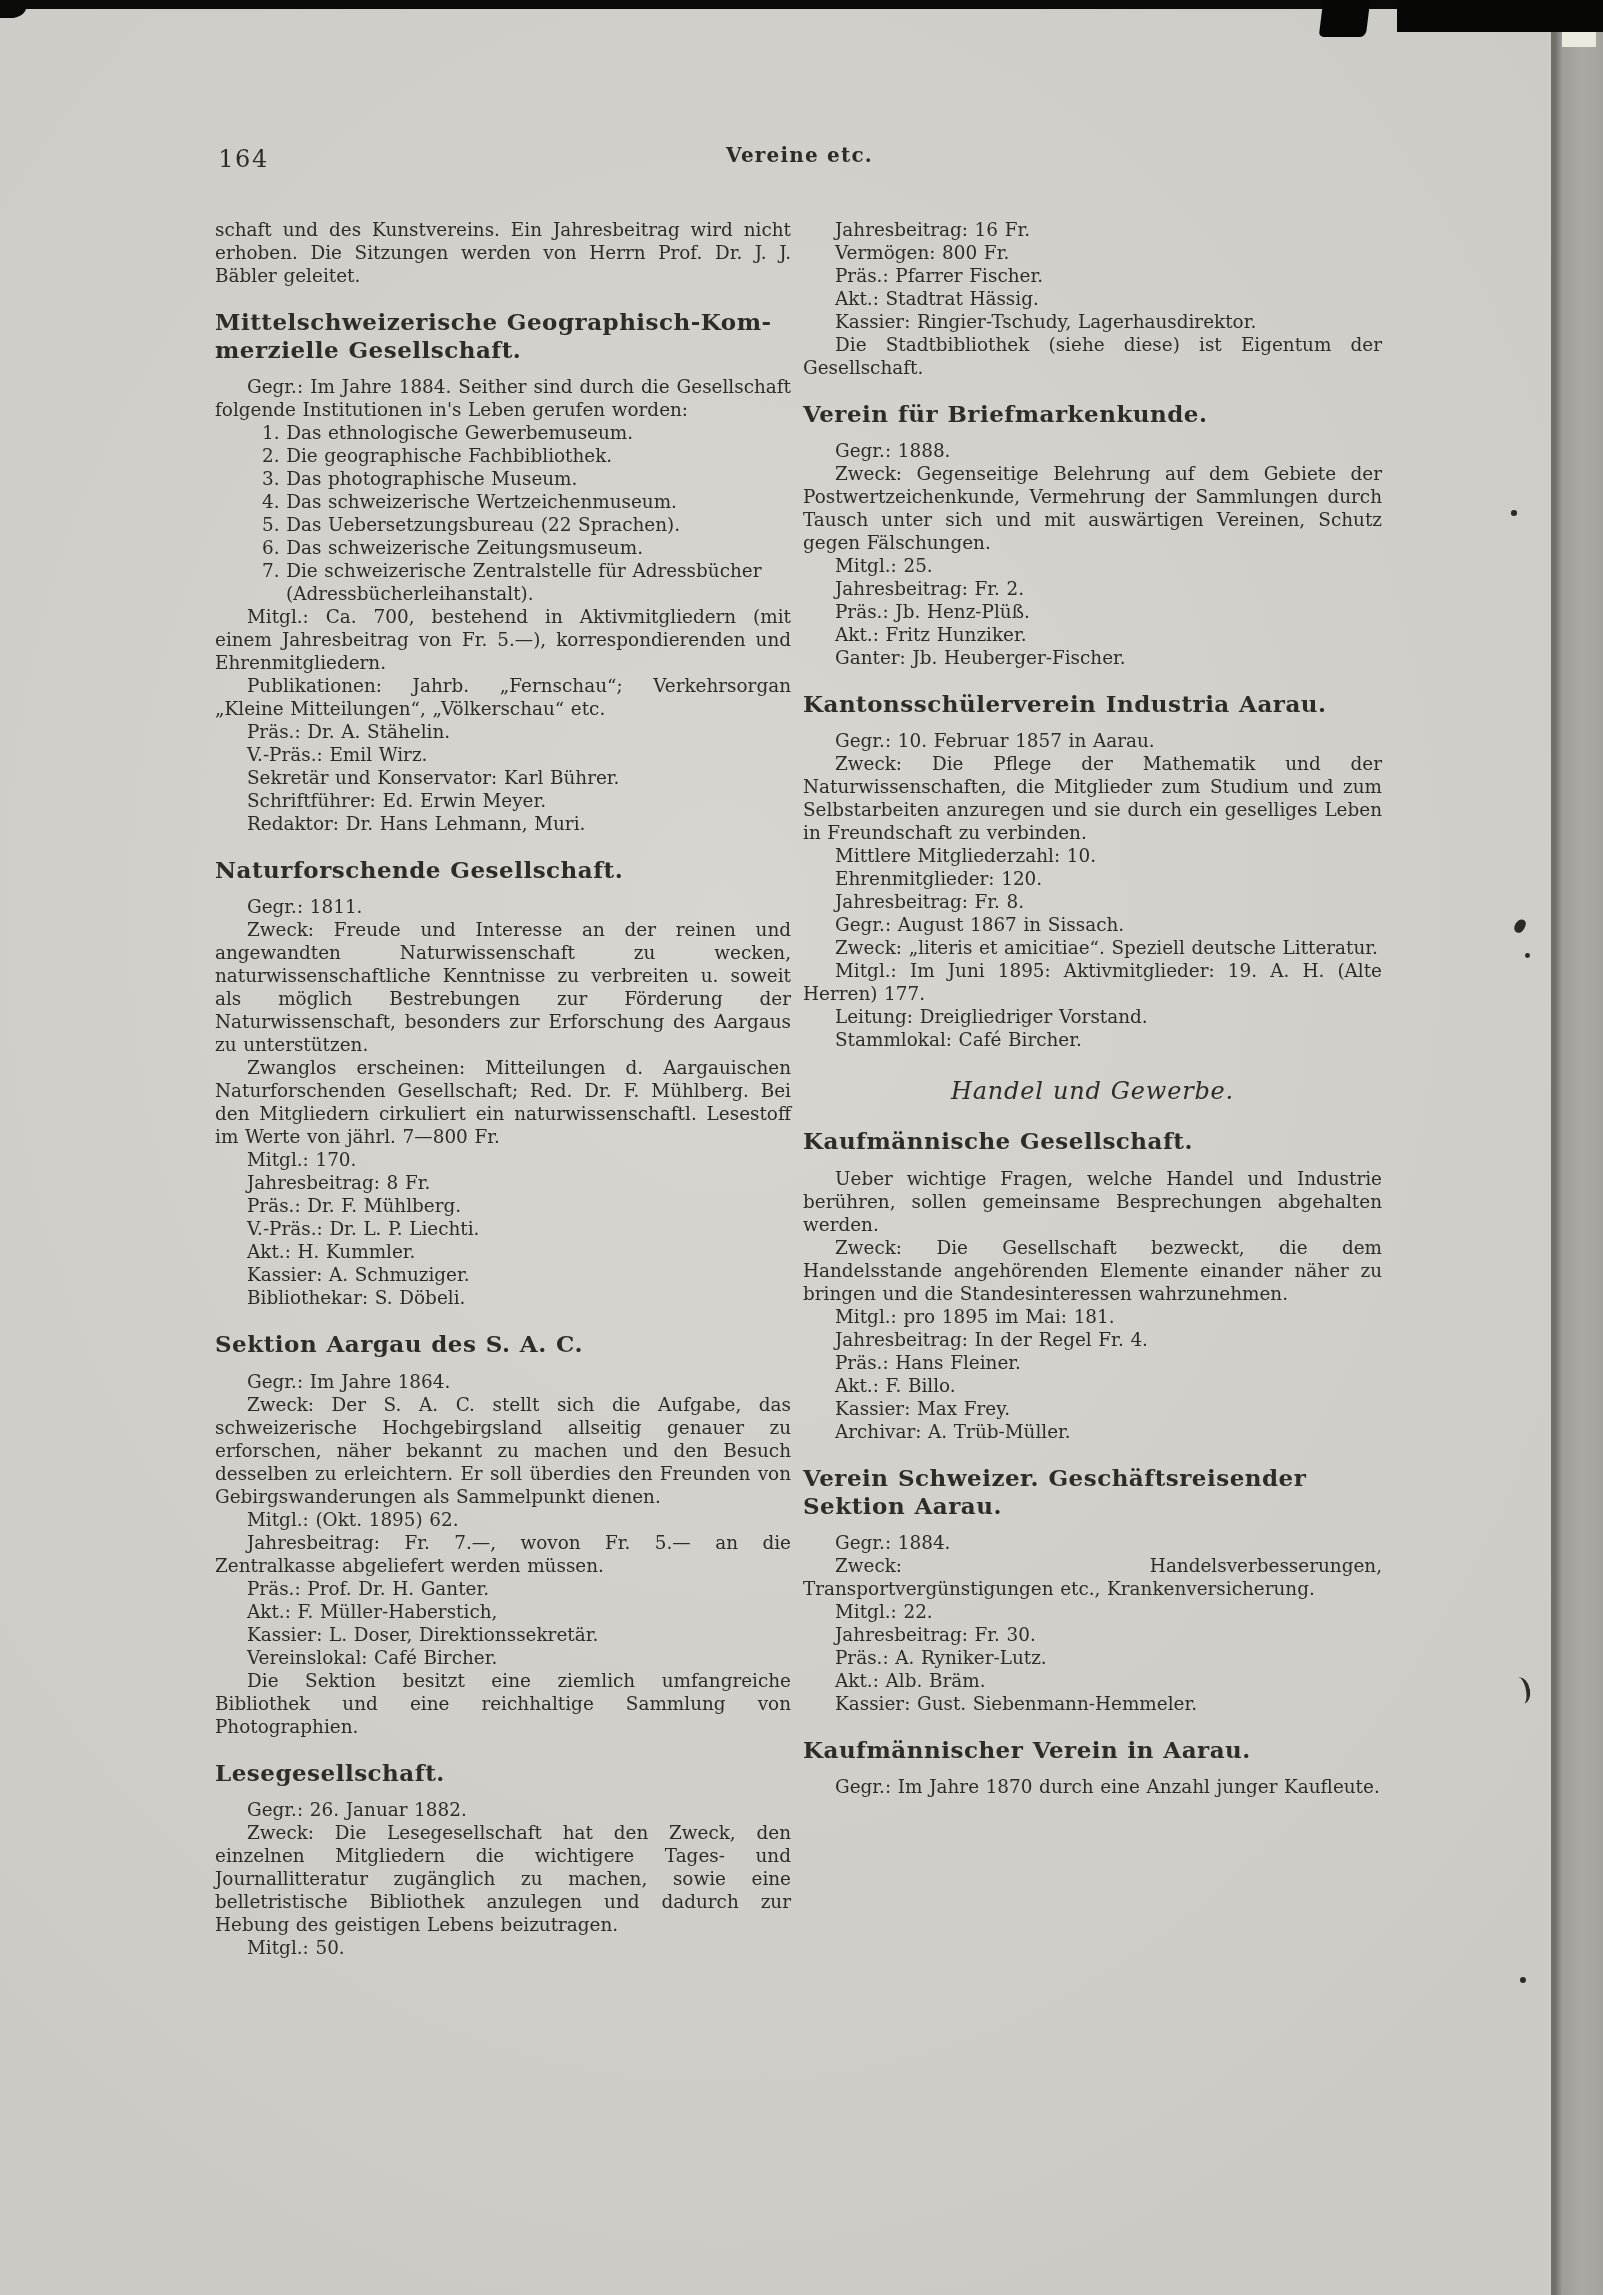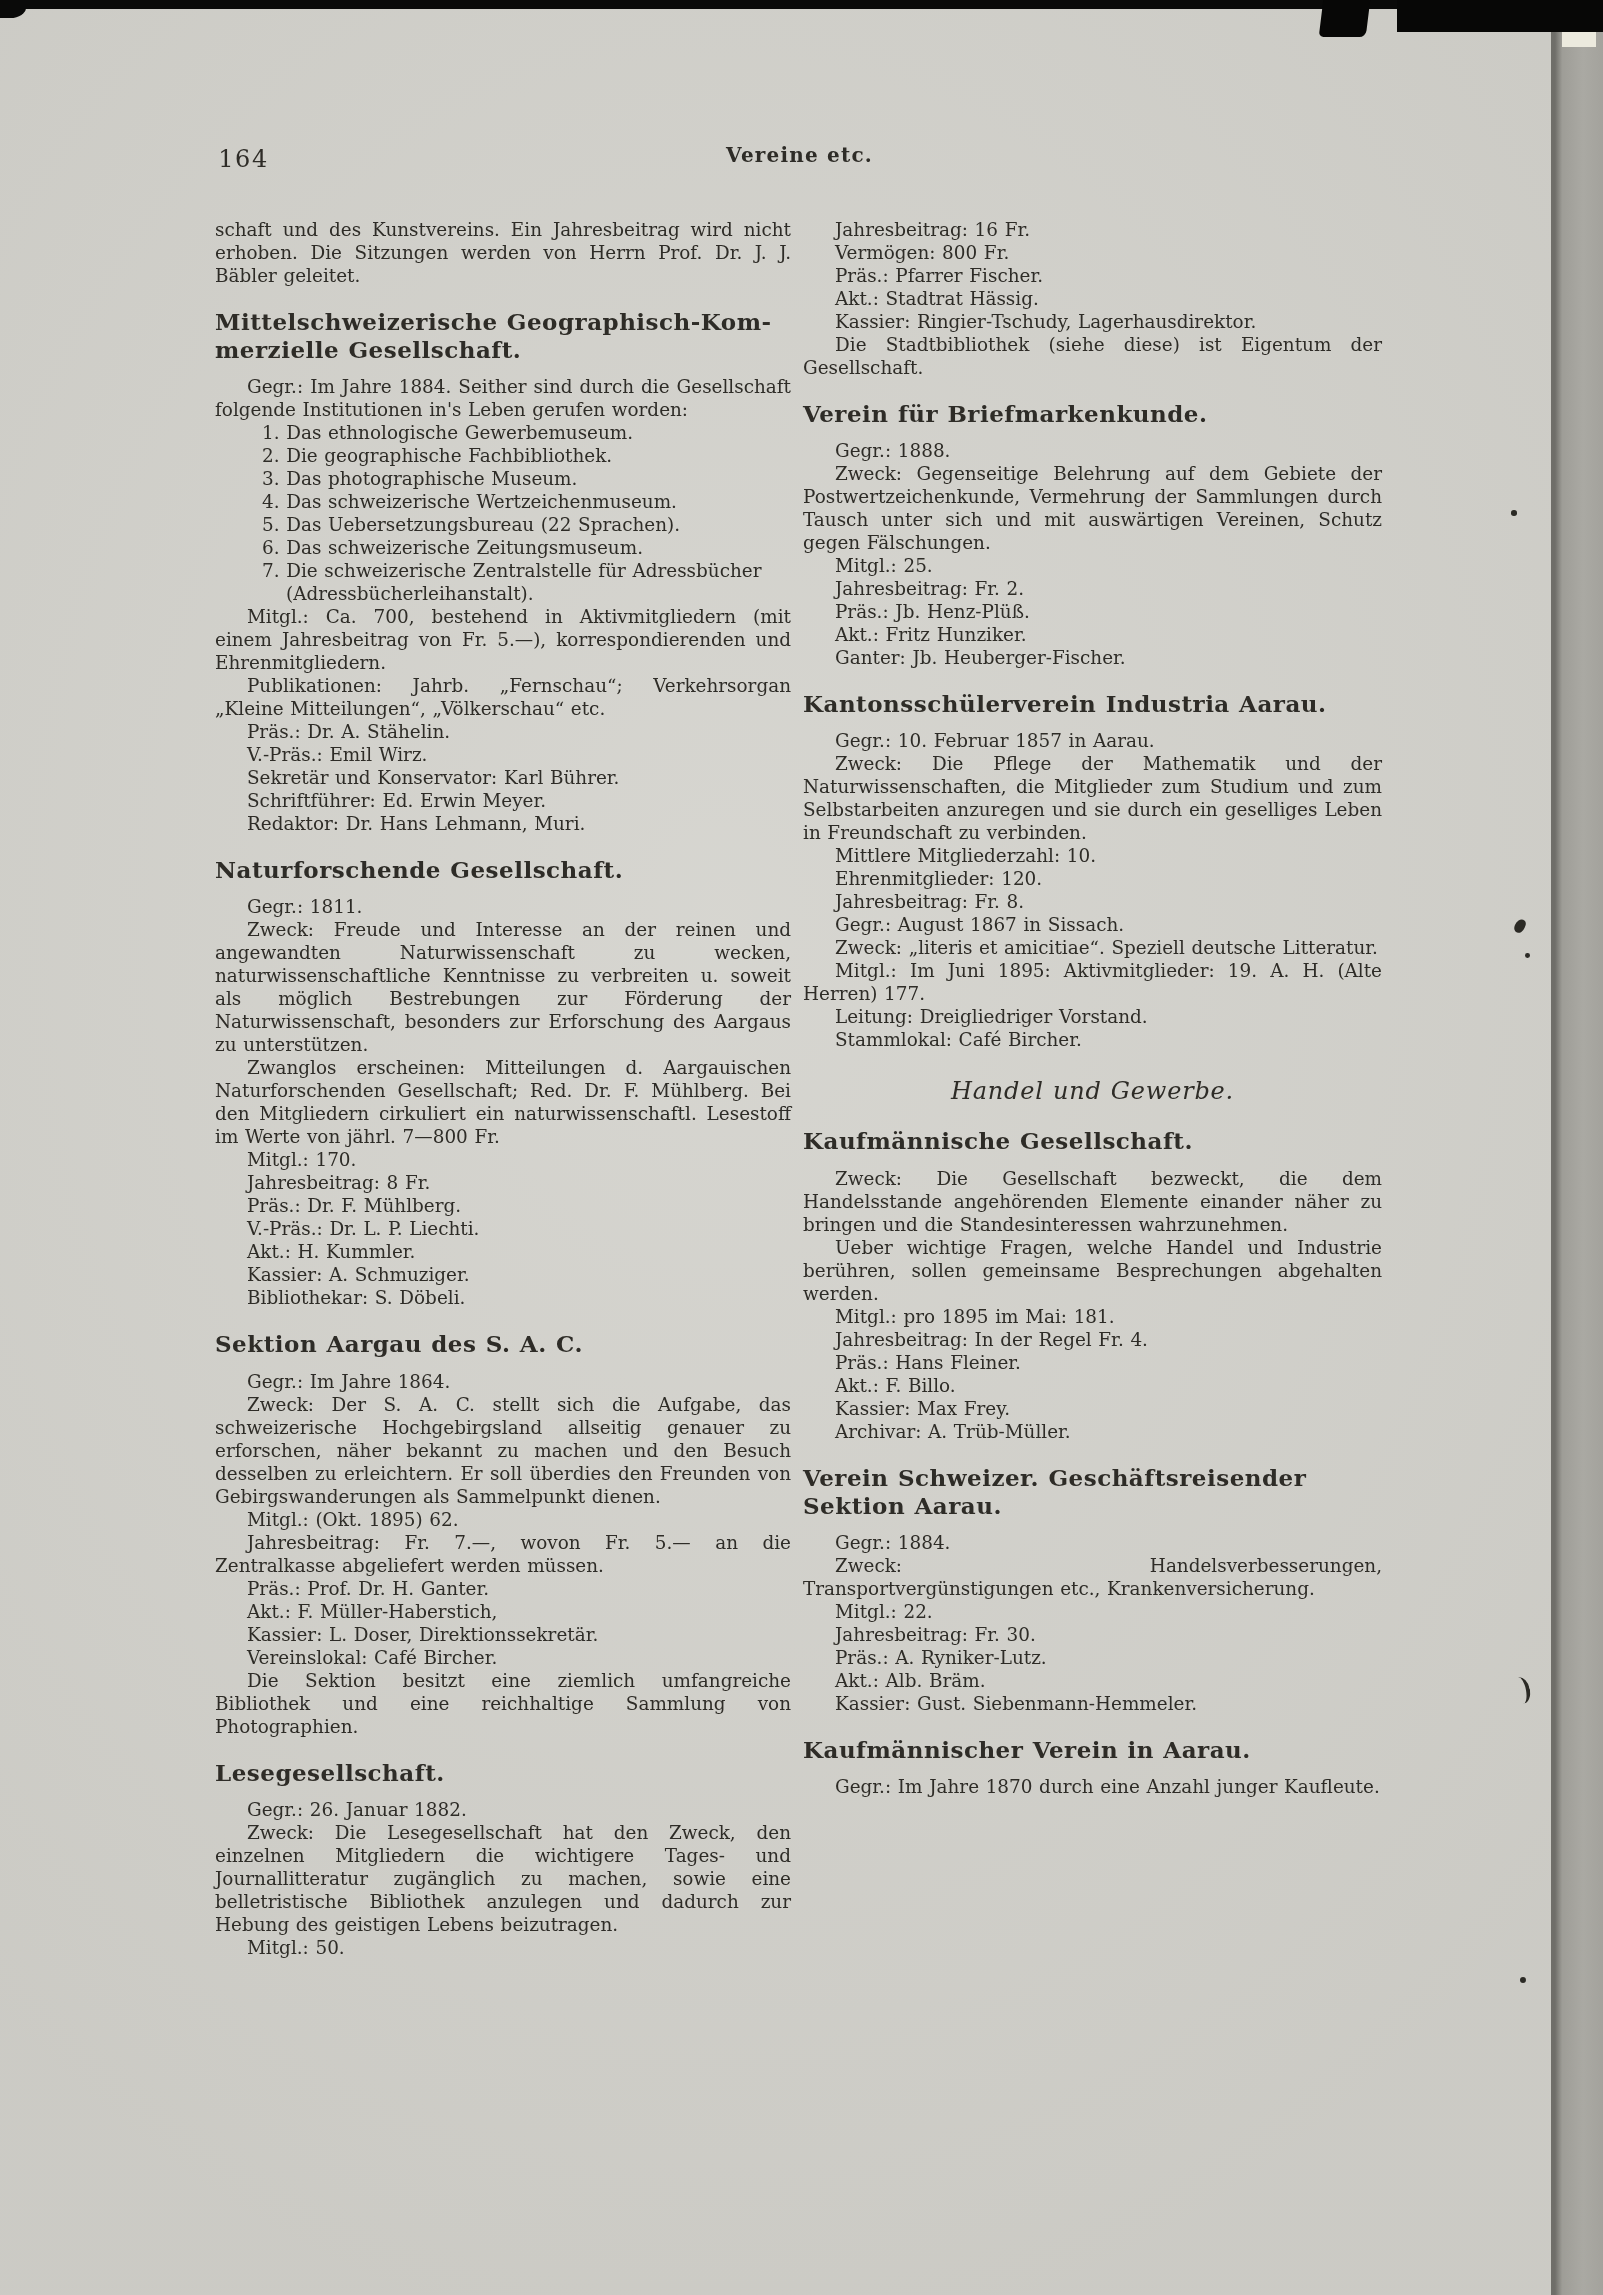--- a/index.html
+++ b/index.html
@@ -197,22 +197,22 @@
     <p class="para">Mittlere Mitgliederzahl: 10.</p>
     <p class="para">Ehrenmitglieder: 120.</p>
     <p class="para">Jahresbeitrag: Fr. 8.</p>
     <p class="para">Gegr.: August 1867 in Sissach.</p>
     <p class="para">Zweck: „literis et amicitiae“. Speziell deutsche Litteratur.</p>
     <p class="para">Mitgl.: Im Juni 1895: Aktivmitglieder: 19. A. H. (Alte Herren) 177.</p>
     <p class="para">Leitung: Dreigliedriger Vorstand.</p>
     <p class="para">Stammlokal: Café Bircher.</p>
     <h2 class="section-heading-italic">Handel und Gewerbe.</h2>
     <h2 class="entry-heading">Kaufmännische Gesellschaft.</h2>
+    <p class="para">Ueber wichtige Fragen, welche Handel und Industrie berühren, sollen gemeinsame Besprechungen abgehalten werden.</p>
     <p class="para">Zweck: Die Gesellschaft bezweckt, die dem Handelsstande angehörenden Elemente einander näher zu bringen und die Standesinteressen wahrzunehmen.</p>
-    <p class="para">Ueber wichtige Fragen, welche Handel und Industrie berühren, sollen gemeinsame Besprechungen abgehalten werden.</p>
     <p class="para">Mitgl.: pro 1895 im Mai: 181.</p>
     <p class="para">Jahresbeitrag: In der Regel Fr. 4.</p>
     <p class="para">Präs.: Hans Fleiner.</p>
     <p class="para">Akt.: F. Billo.</p>
     <p class="para">Kassier: Max Frey.</p>
     <p class="para">Archivar: A. Trüb-Müller.</p>
     <h2 class="entry-heading">Verein Schweizer. Geschäftsreisender
 Sektion Aarau.</h2>
     <p class="para">Gegr.: 1884.</p>
     <p class="para">Zweck: Handelsverbesserungen, Transportvergünstigungen etc., Krankenversicherung.</p>

